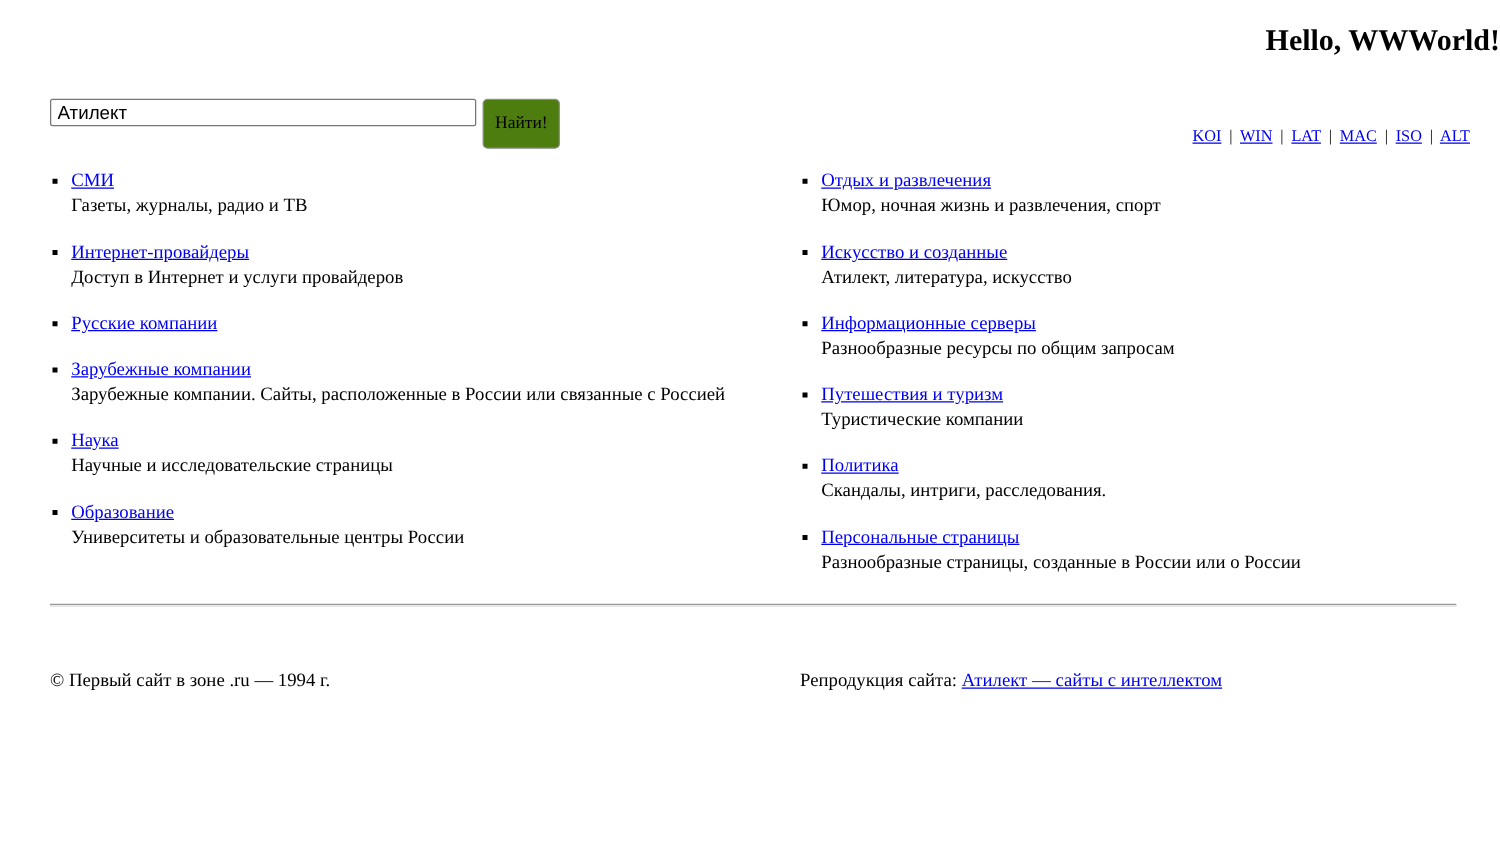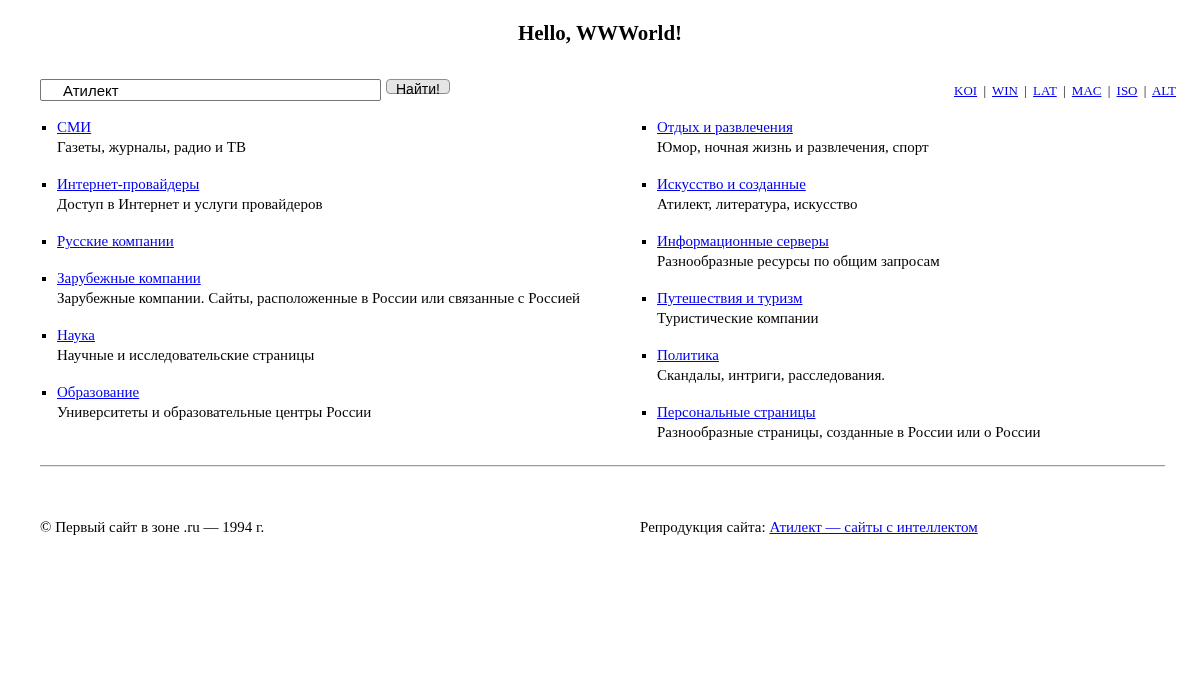--- a/index.html
+++ b/index.html
@@ -7,52 +7,52 @@
   body {
     width: 1200px;
     height: 675px;
     font-family: "Liberation Serif", serif;
     color: #000000;
     overflow: hidden;
   }
   .page { width: 1200px; }
 
   h1.page-title {
-    text-align: center;
-    font-size: 21px;
+    text-align: right;
+    font-size: 24px;
     font-weight: bold;
     margin: 12px 0 0 0;
     line-height: 42px;
   }
 
   .toolbar {
     display: flex;
     justify-content: space-between;
     align-items: flex-end;
     margin: 25px 24px 0 40px;
   }
   .search { display: flex; align-items: stretch; gap: 5px; }
   .search input {
     width: 341px;
     height: 22px;
     border: 1px solid #767676;
     border-radius: 2px;
-    padding: 1px 22px;
+    padding: 1px 5px;
     font-family: "Liberation Sans", sans-serif;
     font-size: 15px;
     color: #000;
     background: #fff;
   }
   .search button {
-    height: 15px;
+    height: 40px;
     padding: 1px 9px;
-    font-family: Liberation Sans, sans-serif;
+    font-family: Liberation Serif, serif;
     font-size: 14px;
     color: #000;
-    background: #e5e5e5;
+    background: #4d7c0f;
     border: 1px solid #8f8f8f;
     border-radius: 4px;
     cursor: pointer;
   }
 
   .encodings {
     font-size: 13px;
     line-height: 16px;
     white-space: nowrap;
     padding-bottom: 2px;

